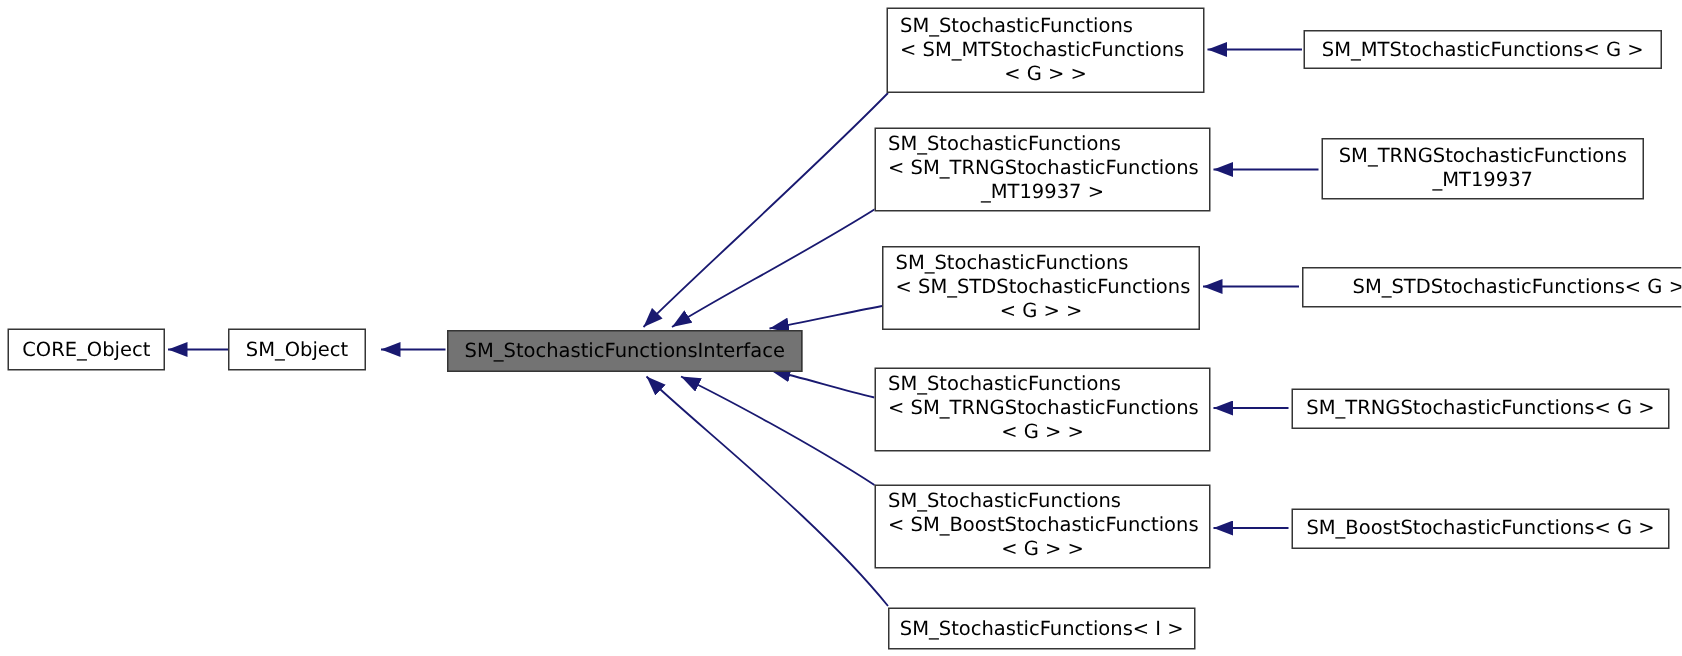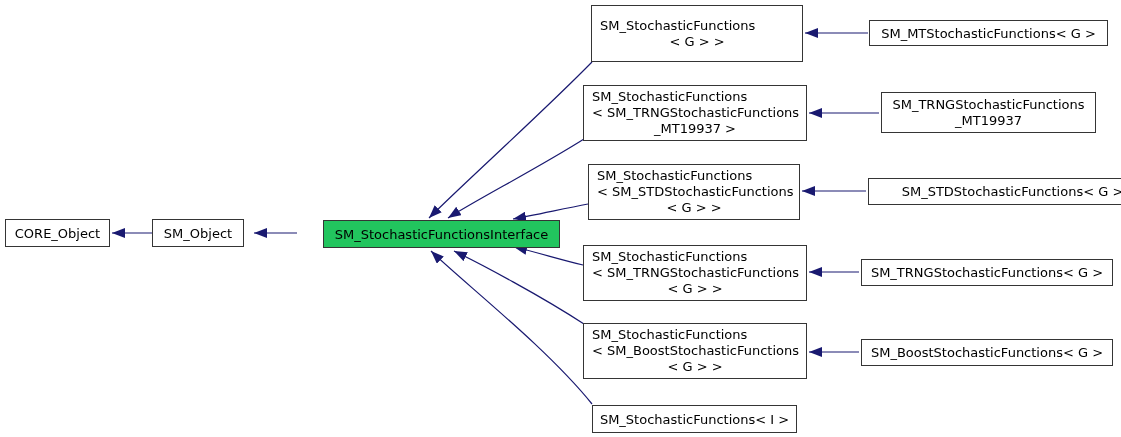--- a/index.html
+++ b/index.html
@@ -15,21 +15,21 @@
   .edges{position:absolute;left:0;top:0;width:1121px;height:437px;pointer-events:none;}
   .node{
     position:absolute;
     box-sizing:border-box;
     background:#ffffff;
     border:1px solid #353535;
     display:flex;
     flex-direction:column;
     justify-content:center;
   }
-  .node.selected{background:#22c55e;margin-left:25px;}
+  .node.selected{background:#737373;}
   .node .ln{
     line-height:16px;
     padding:0 8px;
     white-space:nowrap;
     text-align:left;
   }
   .node .ln.center{text-align:center;}
   .node.single{align-items:center;}
   .node.single .ln{line-height:15px;}
 </style>
@@ -68,20 +68,21 @@
   <div class="node single" style="left:152px;top:219px;width:92px;height:28px">
     <div class="ln">SM_Object</div>
   </div>
 
   <div class="node single selected" style="left:298px;top:220px;width:237px;height:28px">
     <div class="ln">SM_StochasticFunctionsInterface</div>
   </div>
 
   <div class="node" style="left:591px;top:5px;width:212px;height:57px">
     <div class="ln">SM_StochasticFunctions</div>
+    <div class="ln">&lt; SM_MTStochasticFunctions</div>
     <div class="ln center">&lt; G &gt; &gt;</div>
   </div>
 
   <div class="node" style="left:583px;top:85px;width:224px;height:56px">
     <div class="ln">SM_StochasticFunctions</div>
     <div class="ln">&lt; SM_TRNGStochasticFunctions</div>
     <div class="ln center">_MT19937 &gt;</div>
   </div>
 
   <div class="node" style="left:588px;top:164px;width:212px;height:56px">

